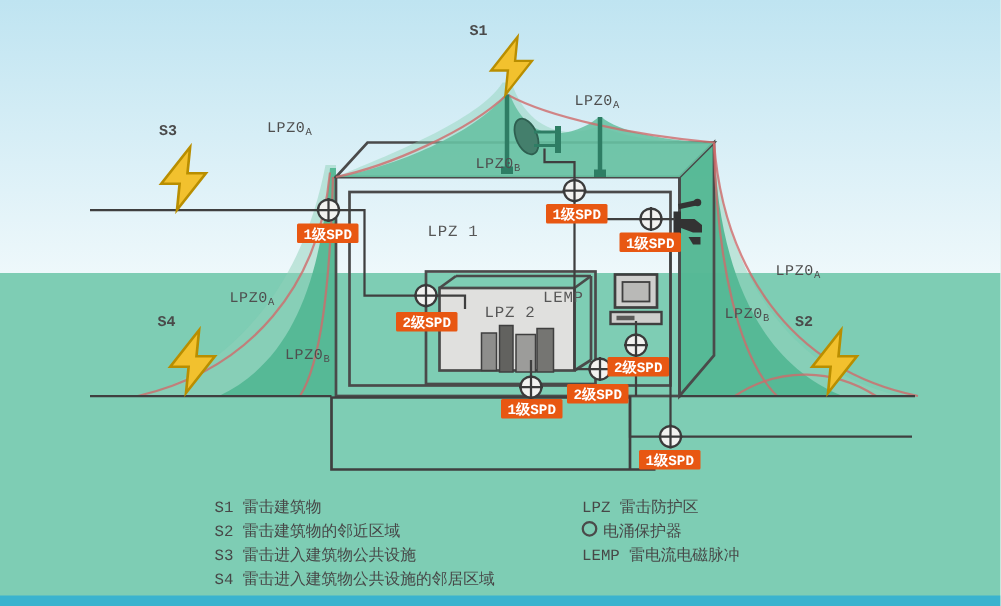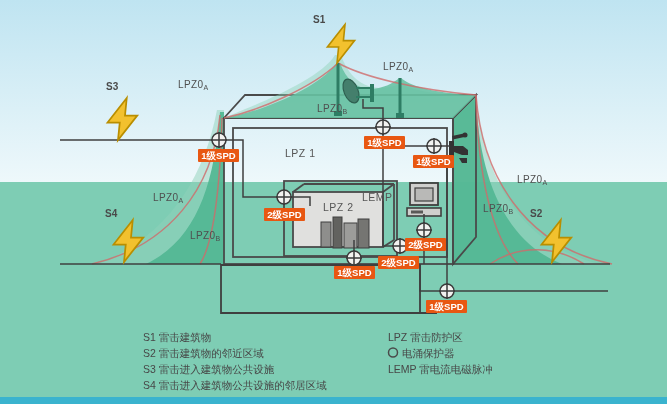--- a/index.html
+++ b/index.html
@@ -1,16 +1,16 @@
 <!DOCTYPE html>
 <html><head>
 <meta charset="utf-8">
 <style>
   html,body{margin:0;padding:0;background:#fff;}
-  .stage{position:relative;width:667px;height:404px;overflow:hidden;font-family:Liberation Sans, sans-serif;}
+  .stage{position:relative;width:667px;height:404px;overflow:hidden;font-family:Liberation Mono, monospace;}
   svg{display:block;}
   .zlabel{font-size:10px;fill:#4f4f4f;letter-spacing:.4px;}
   .zsub{font-size:7px;}
   .slabel{font-size:10px;fill:#4a4a4a;font-weight:bold;}
   .roomlabel{font-size:10.5px;fill:#565656;letter-spacing:.5px;}
   .spdtext{font-size:9.5px;fill:#ffffff;font-weight:bold;}
   .legendtext{font-size:10.5px;fill:#474747;}
   .wire{stroke:#3f3f3f;stroke-width:1.5;fill:none;}
   .outline{stroke:#4a4a4a;stroke-width:1.8;fill:none;}
   .redcurve{stroke:#d06a6a;stroke-width:1.5;fill:none;opacity:.8;}

